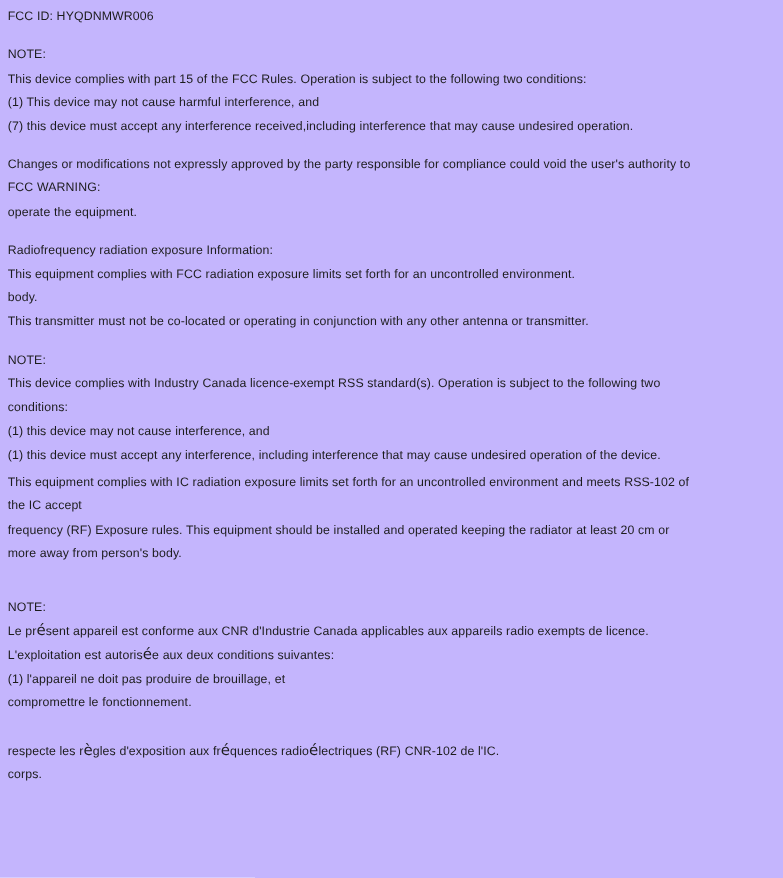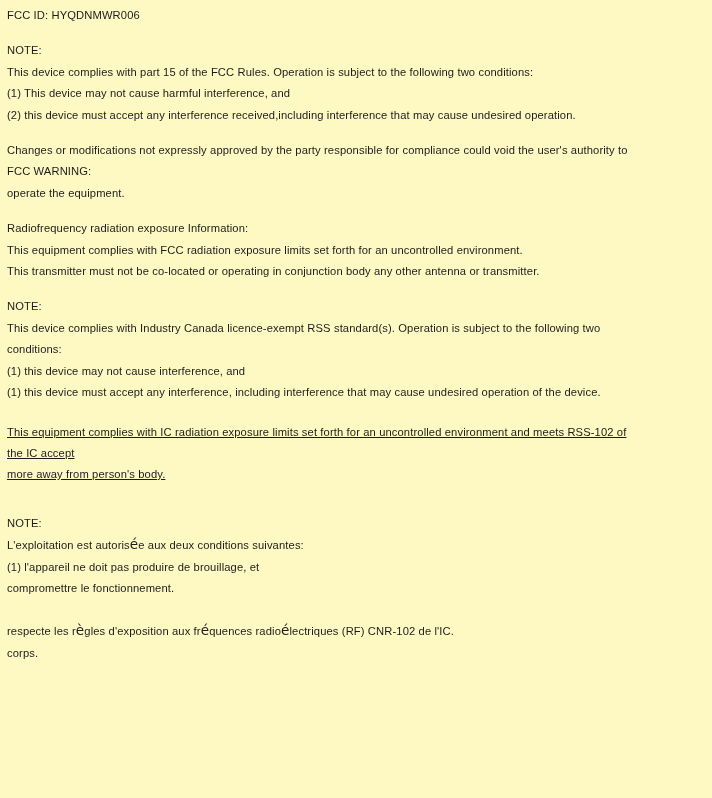--- a/index.html
+++ b/index.html
@@ -10,30 +10,30 @@
   body {
     width: 712px;
     height: 798px;
     overflow: hidden;
   }
   .doc {
     box-sizing: border-box;
     width: 712px;
     height: 798px;
     padding: 5px 2px 0 7px;
-    background: #fef9c3;
+    background: #c4b5fd;
     color: #1c1c1c;
     font-family: "Liberation Sans", sans-serif;
     font-size: 11.2px;
     line-height: 21.4px;
     letter-spacing: 0.12px;
   }
   .block { margin-top: 0; }
   .block + .block { margin-top: 14px; }
-  .block:nth-child(6) { margin-top: 18px; text-decoration: underline; }
+  .block:nth-child(6) { margin-top: 4px; }
   .block:nth-child(7) { margin-top: 27px; }
   .block:nth-child(8) { margin-top: 21px; }
   .line {
     white-space: pre;
     min-height: 21.4px;
   }
   
   .acc {
     font-family: "DejaVu Sans", sans-serif;
     font-size: 13.6px;
@@ -43,46 +43,49 @@
 <body>
 
 <div class="doc" id="doc-root">
     <div class="block">
       <div class="line">FCC ID: HYQDNMWR006</div>
     </div>
     <div class="block">
       <div class="line">NOTE:</div>
       <div class="line">This device complies with part 15 of the FCC Rules. Operation is subject to the following two conditions:</div>
       <div class="line">(1) This device may not cause harmful interference, and</div>
-      <div class="line">(2) this device must accept any interference received,including interference that may cause undesired operation.</div>
+      <div class="line">(7) this device must accept any interference received,including interference that may cause undesired operation.</div>
     </div>
     <div class="block">
       <div class="line">Changes or modifications not expressly approved by the party responsible for compliance could void the user's authority to</div>
       <div class="line">FCC WARNING:</div>
       <div class="line">operate the equipment.</div>
     </div>
     <div class="block">
       <div class="line">Radiofrequency radiation exposure Information:</div>
       <div class="line">This equipment complies with FCC radiation exposure limits set forth for an uncontrolled environment.</div>
-      <div class="line">This transmitter must not be co-located or operating in conjunction body any other antenna or transmitter.</div>
+      <div class="line">body.</div>
+      <div class="line">This transmitter must not be co-located or operating in conjunction with any other antenna or transmitter.</div>
     </div>
     <div class="block">
       <div class="line">NOTE:</div>
       <div class="line">This device complies with Industry Canada licence-exempt RSS standard(s). Operation is subject to the following two</div>
       <div class="line">conditions:</div>
       <div class="line">(1) this device may not cause interference, and</div>
       <div class="line">(1) this device must accept any interference, including interference that may cause undesired operation of the device.</div>
     </div>
     <div class="block">
       <div class="line">This equipment complies with IC radiation exposure limits set forth for an uncontrolled environment and meets RSS-102 of</div>
       <div class="line">the IC accept</div>
+      <div class="line">frequency (RF) Exposure rules. This equipment should be installed and operated keeping the radiator at least 20 cm or</div>
       <div class="line">more away from person's body.</div>
     </div>
     <div class="block">
       <div class="line">NOTE:</div>
+      <div class="line">Le pr<span class="acc">é</span>sent appareil est conforme aux CNR d'Industrie Canada applicables aux appareils radio exempts de licence.</div>
       <div class="line">L'exploitation est autoris<span class="acc">é</span>e aux deux conditions suivantes:</div>
       <div class="line">(1) l'appareil ne doit pas produire de brouillage, et</div>
       <div class="line">compromettre le fonctionnement.</div>
     </div>
     <div class="block">
       <div class="line">respecte les r<span class="acc">è</span>gles d'exposition aux fr<span class="acc">é</span>quences radio<span class="acc">é</span>lectriques (RF) CNR-102 de l'IC.</div>
       <div class="line">corps.</div>
     </div>
   </div>
 

